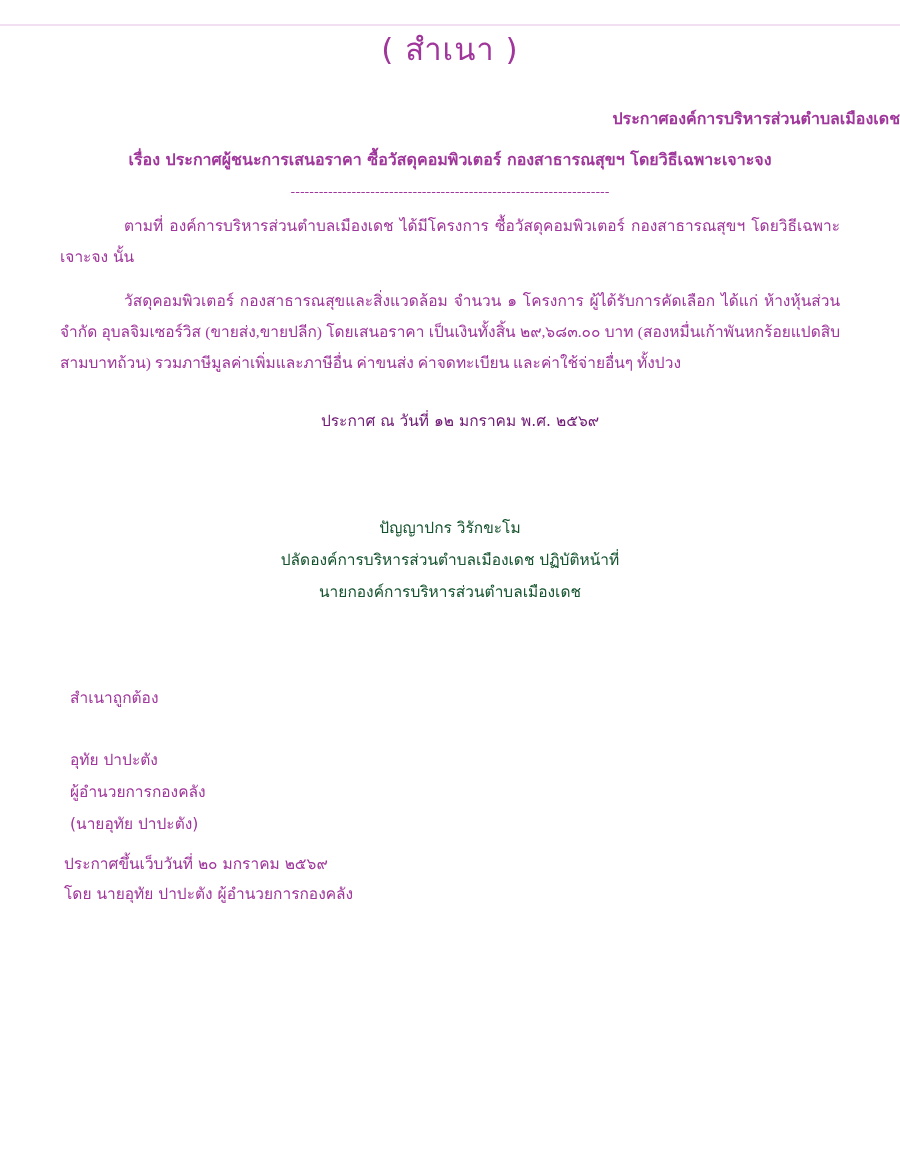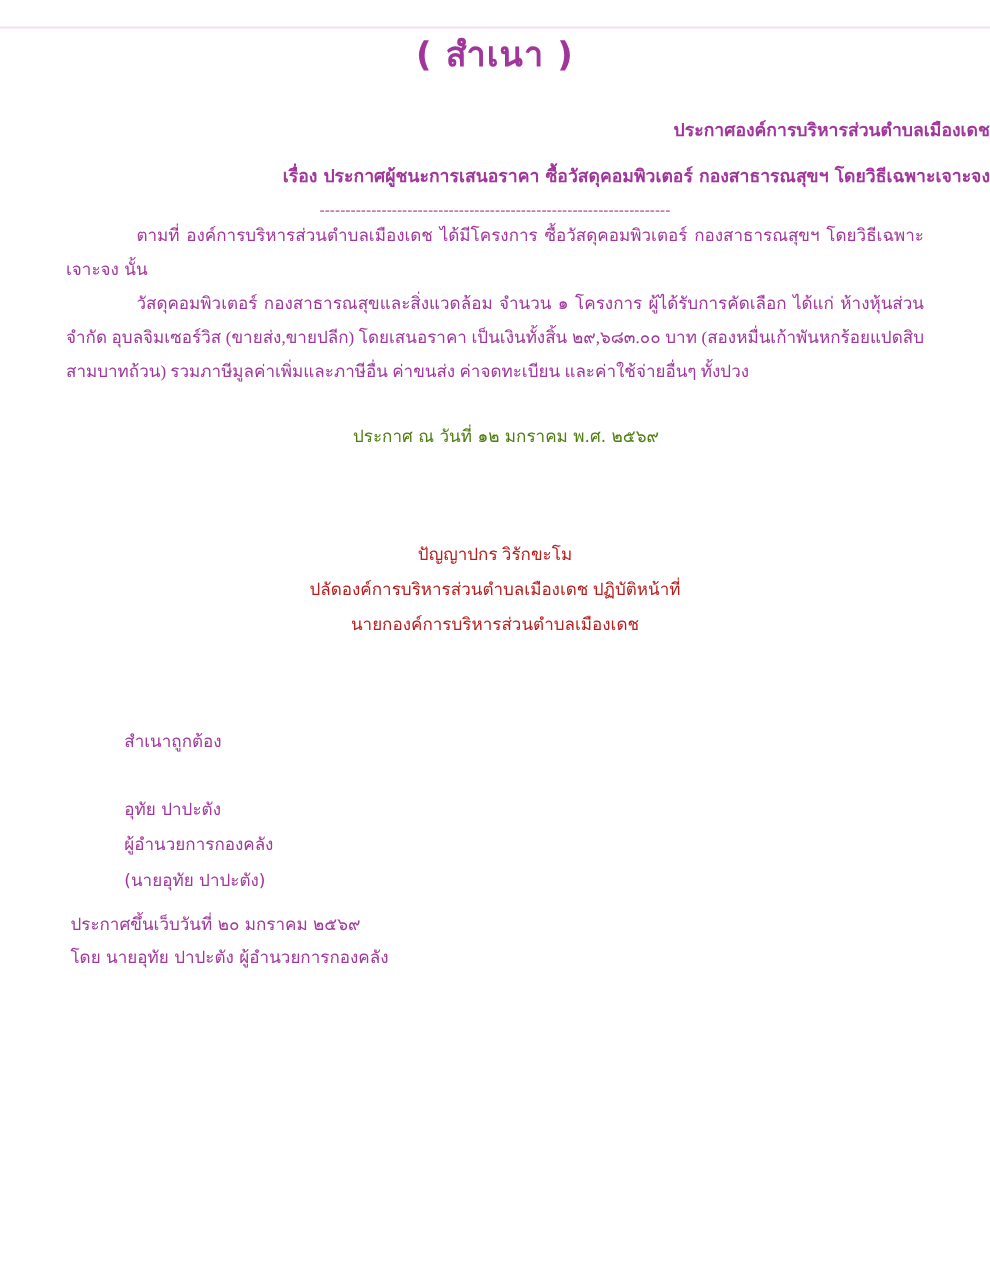--- a/index.html
+++ b/index.html
@@ -26,78 +26,77 @@
     width: 100%;
     height: 2px;
     background: #f3dff2;
     position: absolute;
     top: 0;
     left: 0;
   }
   .doc-title {
     text-align: center;
     font-size: 31px;
-    font-weight: bold;
+    font-weight: normal;
     letter-spacing: 1px;
     margin-top: 24px;
     color: #a0369b;
   }
   .heading-1 {
     text-align: right;
     font-size: 16px;
     font-weight: bold;
     margin-top: 32px;
     color: #a0369b;
   }
   .heading-2 {
-    text-align: right;
+    text-align: center;
     font-size: 16px;
     font-weight: bold;
     margin-top: 16px;
     color: #a0369b;
   }
   .divider-text {
     text-align: center;
     font-size: 13px;
     margin-top: 12px;
     letter-spacing: 0px;
     color: #a0369b;
   }
   .body-block {
     margin: 0 60px;
     font-size: 15.5px;
     line-height: 2.0;
     text-align: justify;
     color: #a0369b;
   }
   .para {
-    margin-top: 0;
+    margin-top: 12px;
     text-indent: 64px;
   }
   .para.p2 {
     font-family: Liberation Serif, serif;
   }
   .date-line {
     margin-top: 30px;
     text-align: center;
     font-size: 15.5px;
     padding-left: 20px;
-    color: #4d7c0f;
+    color: #701a75;
   }
   .signature-block {
     margin-top: 80px;
     text-align: center;
     font-size: 15.5px;
     line-height: 2.05;
-    color: #b91c1c;
-    font-family: Liberation Serif, serif;
+    color: #14532d;
   }
   .copy-block {
     margin-top: 75px;
-    margin-left: 113px;
+    margin-left: 70px;
     font-size: 15.5px;
     line-height: 2.05;
     color: #a0369b;
   }
   .copy-title {
     margin-bottom: 30px;
   }
   .footer-block {
     margin-top: 10px;
     margin-left: 64px;

